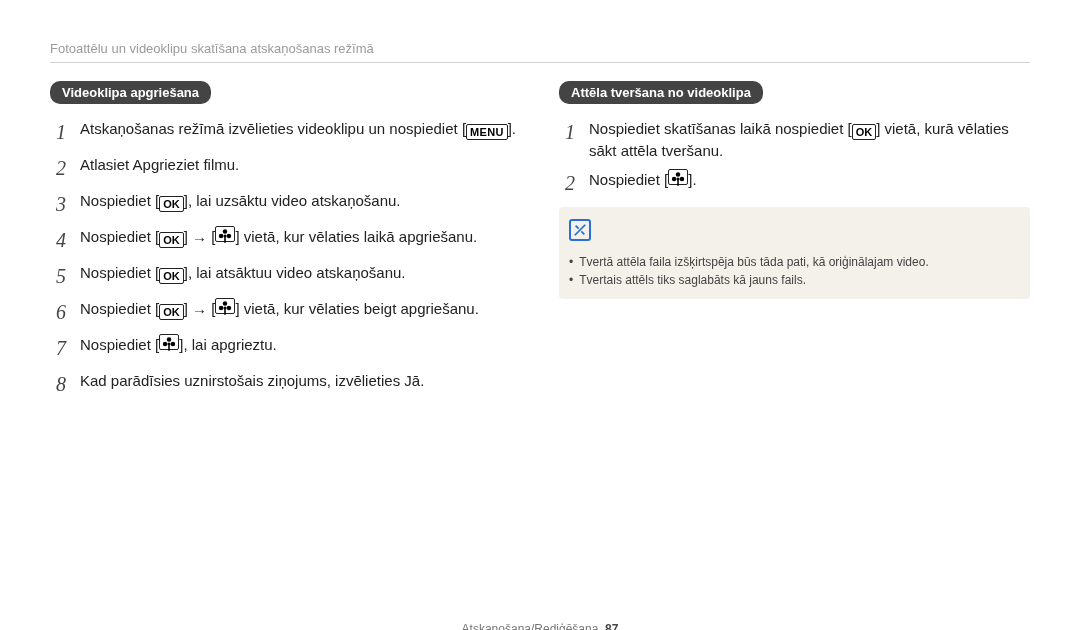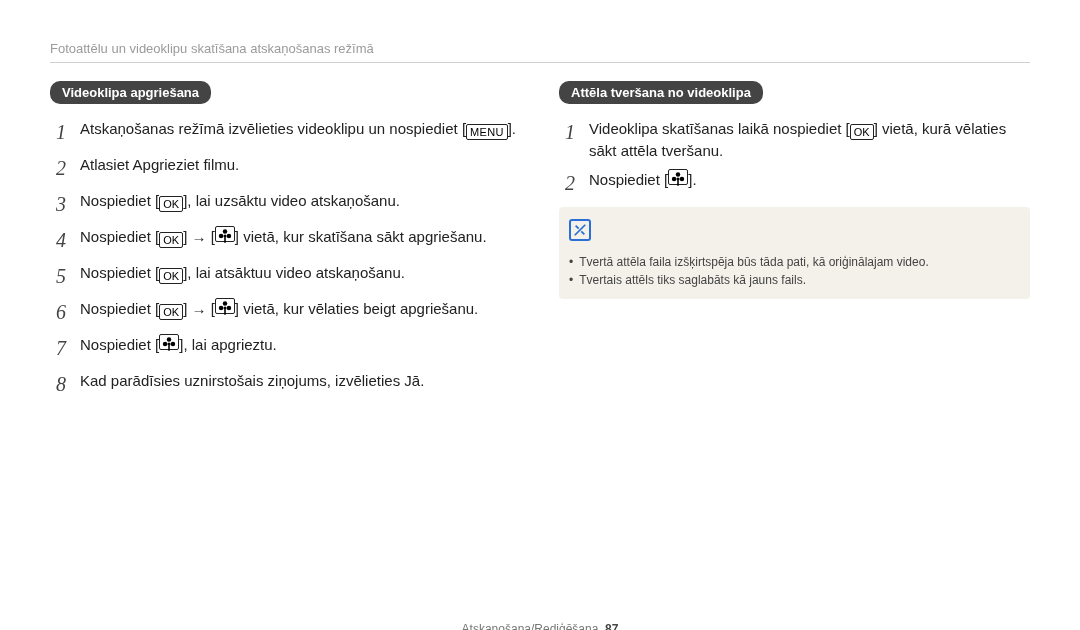--- a/index.html
+++ b/index.html
@@ -8,21 +8,21 @@
   .breadcrumb { font-size: 13px; color: #9b9b9b; margin-bottom: 6px; }
   .hr { border: none; border-top: 1px solid #d0d0d0; margin-bottom: 18px; }
   .columns { display: flex; gap: 38px; }
   .col { flex: 1 1 50%; min-width: 0; }
   .pill { display: inline-block; background: #444; color: #fff; font-size: 13px; font-weight: 700; padding: 4px 12px; border-radius: 10px; margin-bottom: 14px; }
   .steps { list-style: none; }
   .step { display: flex; align-items: flex-start; gap: 14px; margin-bottom: 8px; line-height: 1.4; }
   .step-num { font-family: Georgia, "Times New Roman", serif; font-style: italic; font-size: 20px; color: #444; width: 16px; text-align: right; flex-shrink: 0; }
   .step-body { font-size: 15px; color: #222; }
   .step-body .bold { font-weight: 400; }
-  .btn { display: inline-block; vertical-align: -2px; border: 1.4px solid #222; border-radius: 2px; padding: 0 3px; font-weight: 400; font-size: 11px; line-height: 14px; height: 16px; font-family: Arial, sans-serif; color:#000;text-align:right; }
+  .btn { display: inline-block; vertical-align: -2px; border: 1.4px solid #222; border-radius: 2px; padding: 0 3px; font-weight: 700; font-size: 11px; line-height: 14px; height: 16px; font-family: Arial, sans-serif; color:#000;text-align:right; }
   .btn-menu { letter-spacing: 0.3px; }
   .btn-flower { position: relative; width: 20px; padding: 0; text-align:center; font-weight: 400; }
   .btn-flower svg { display: inline-block; vertical-align: -1px; }
 
   .note-box { display: flex; gap: 12px; background: #f4f1ea; border-radius: 4px; padding: 10px 14px 10px 10px; margin-top: 10px; align-items: flex-start; width: 100%; flex-direction: column; }
   .note-icon { width: 22px; height: 22px; flex-shrink: 0; border: 2px solid #2a6fd6; border-radius: 3px; display:flex; align-items:center; justify-content:center; margin-top:2px; }
   .note-icon svg { width: 14px; height: 14px; }
   .note-ul { list-style: none; }
   .note-ul li { font-size: 12px; color: #444; line-height: 1.5; display:flex; gap:6px; }
   .note-ul li::before { content: "•"; color:#444; }
@@ -68,21 +68,21 @@
           <span class="step-num">4</span>
           <span class="step-body">
             <span>Nospiediet [</span><span class="btn">OK</span><span>] → [</span><span class="btn btn-flower"><svg viewBox="0 0 16 16">
                   <g fill="#000">
                     <circle cx="8" cy="4" r="2"></circle>
                     <circle cx="4.5" cy="8" r="2"></circle>
                     <circle cx="11.5" cy="8" r="2"></circle>
                     <circle cx="8" cy="8" r="1.4"></circle>
                     <rect x="7.3" y="9" width="1.4" height="5"></rect>
                   </g>
-                </svg></span><span>] vietā, kur skatīšana sākt apgriešanu.</span>
+                </svg></span><span>] vietā, kur vēlaties laikā apgriešanu.</span>
           </span>
         </li>
 
         <li class="step">
           <span class="step-num">5</span>
           <span class="step-body">
             <span>Nospiediet [</span><span class="btn">OK</span><span>], lai atsāktuu video atskaņošanu.</span>
           </span>
         </li>
 
@@ -126,21 +126,21 @@
 
     </div>
 
     <div class="col">
       <span class="pill">Attēla tveršana no videoklipa</span>
 
       <ol class="steps">
         <li class="step">
           <span class="step-num">1</span>
           <span class="step-body">
-            <span>Videoklipa skatīšanas laikā nospiediet [</span><span class="btn">OK</span><span>] vietā, kurā vēlaties sākt attēla tveršanu.</span>
+            <span>Nospiediet skatīšanas laikā nospiediet [</span><span class="btn">OK</span><span>] vietā, kurā vēlaties sākt attēla tveršanu.</span>
           </span>
         </li>
         <li class="step">
           <span class="step-num">2</span>
           <span class="step-body">
             <span>Nospiediet [</span><span class="btn btn-flower"><svg viewBox="0 0 16 16">
                   <g fill="#000">
                     <circle cx="8" cy="4" r="2"></circle>
                     <circle cx="4.5" cy="8" r="2"></circle>
                     <circle cx="11.5" cy="8" r="2"></circle>

